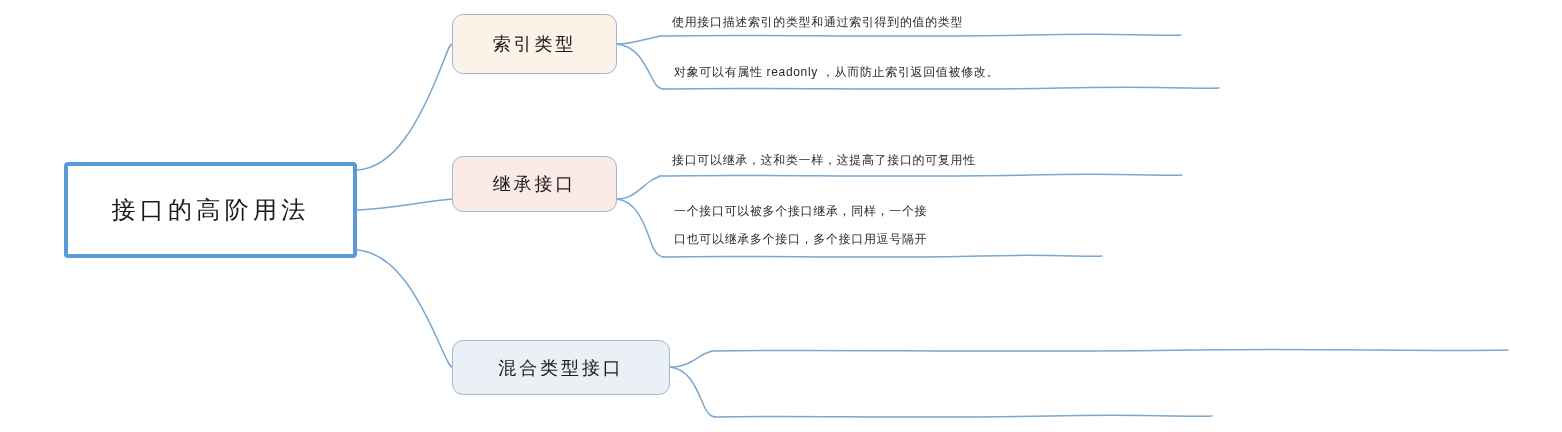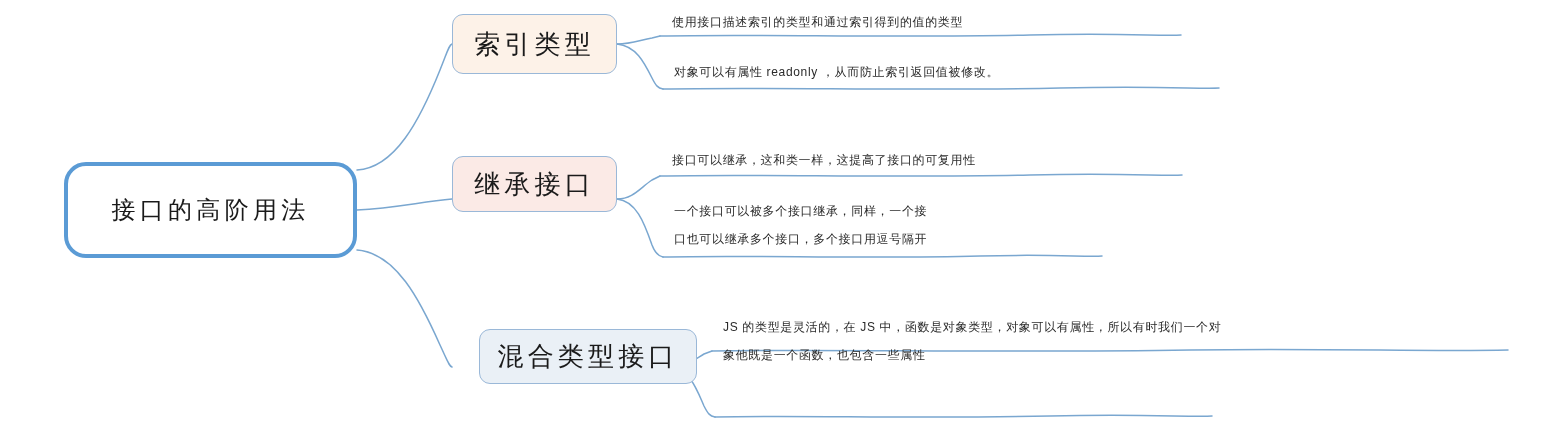--- a/index.html
+++ b/index.html
@@ -38,56 +38,55 @@
     color: #1a1a1a;
     letter-spacing: 0.16em;
   }
   
   #root-node {
     left: 64px;
     top: 162px;
     width: 293px;
     height: 96px;
     border: 4px solid #5b9bd5;
-    border-radius: 22px;
+    border-radius: 4px;
     background: #ffffff;
   }
   #root-node .node-label {
     font-size: 24px;
     letter-spacing: 0.18em;
   }
   
   .branch-node {
     border: 1.4px solid #9ab8d8;
     border-radius: 11px;
   }
   .branch-node .node-label {
-    font-size: 26px;
+    font-size: 18px;
   }
   #branch-node-0 {
     left: 452px;
     top: 14px;
     width: 165px;
     height: 60px;
     background: #fdf2e8;
   }
   #branch-node-1 {
     left: 452px;
     top: 156px;
     width: 165px;
     height: 56px;
     background: #fbeae6;
   }
   #branch-node-2 {
     left: 452px;
-    top: 329px;
+    top: 340px;
     width: 218px;
     height: 55px;
     background: #eaf0f6;
-    margin-left: 27px;
   }
   
   .leaf {
     position: absolute;
     z-index: 2;
     color: #2a2a2a;
     font-size: 12px;
     line-height: 28px;
     letter-spacing: 0.055em;
     white-space: pre-line;
@@ -139,16 +138,14 @@
   <div id="branch-node-1" class="node branch-node">
     <span class="node-label">继承接口</span>
   </div>
   <div class="leaf" style="left:674px; top:197px; width:450px;">一个接口可以被多个接口继承，同样，一个接
 口也可以继承多个接口，多个接口用逗号隔开</div>
   <div class="leaf" style="left:672px; top:146px; width:530px;">接口可以继承，这和类一样，这提高了接口的可复用性</div>
 
   <div id="branch-node-2" class="node branch-node">
     <span class="node-label">混合类型接口</span>
   </div>
-  <div class="leaf" style="left:723px; top:313px; width:800px;">JS 的类型是灵活的，在 JS 中，函数是对象类型，对象可以有属性，所以有时我们一个对
-象他既是一个函数，也包含一些属性</div>
 
 </div>
 
 </body></html>

